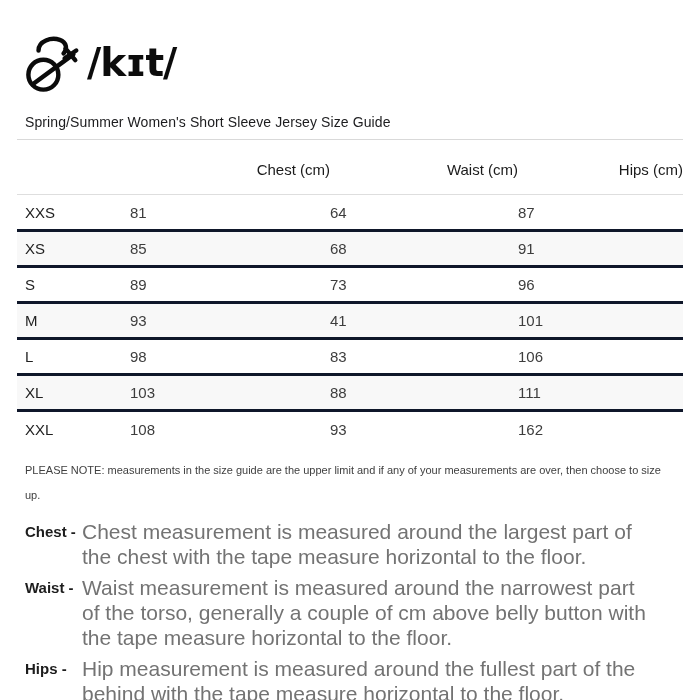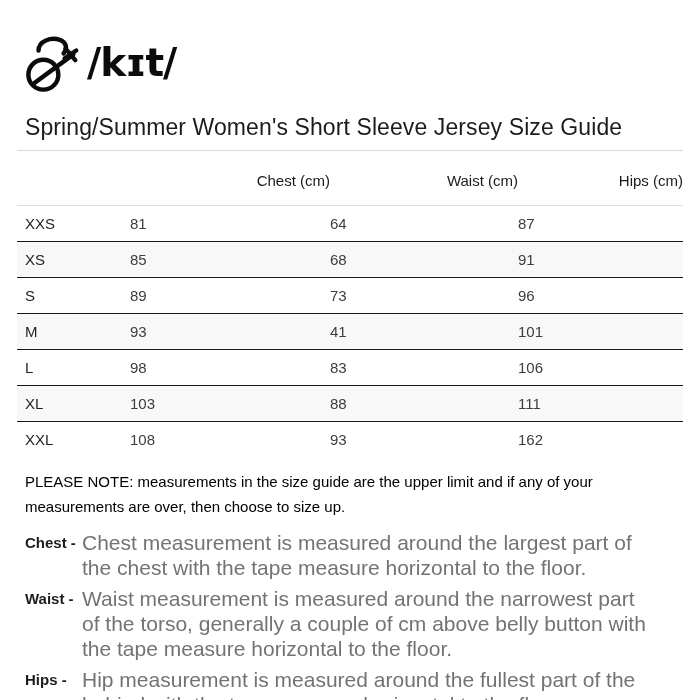--- a/index.html
+++ b/index.html
@@ -26,21 +26,21 @@
     font-weight: 600;
     color: #0c0c0c;
     letter-spacing: -1px;
     margin-left: 4px;
     margin-top: -6px;
   }
 
   
   .page-title {
     margin-top: 19px;
-    font-size: 23px;
+    font-size: 14px;
     font-weight: 500;
     color: #1c1c1e;
     letter-spacing: 0.1px;
   }
 
   
   .table-wrap { margin: 9px -8px 0; }
   table { width: 100%; border-collapse: collapse; font-size: 15px; table-layout: fixed; }
   col.c-size  { width: 113px; }
   col.c-chest { width: 200px; }
@@ -53,30 +53,30 @@
   th {
     text-align: right;
     font-weight: 400;
     color: #1b1b1b;
     font-size: 15px;
     padding: 21px 0 16px;
   }
   th:first-child, td:first-child { padding-left: 8px; }
   tbody tr { height: 36px; }
   tbody tr:nth-child(even) { background: #f8f8f8; }
-  tbody tr + tr { border-top: 1px solid #0f172a; }
+  tbody tr + tr { border-top: 3px solid #0f172a; }
   td { padding: 0; color: #3d3d3d; }
   td.size-cell { color: #1f1f1f; }
 
   
   .note {
     margin-top: 11px;
-    font-size: 15px;
+    font-size: 11px;
     line-height: 25px;
-    color: #000000;
+    color: #404040;
     max-width: 652px;
   }
   .defs { margin-top: 11px; }
   .def-item { display: flex; margin-bottom: 6px; }
   .def-label {
     flex: 0 0 57px;
     font-weight: 700;
     font-size: 15px;
     line-height: 25px;
     color: #1d1d1d;

